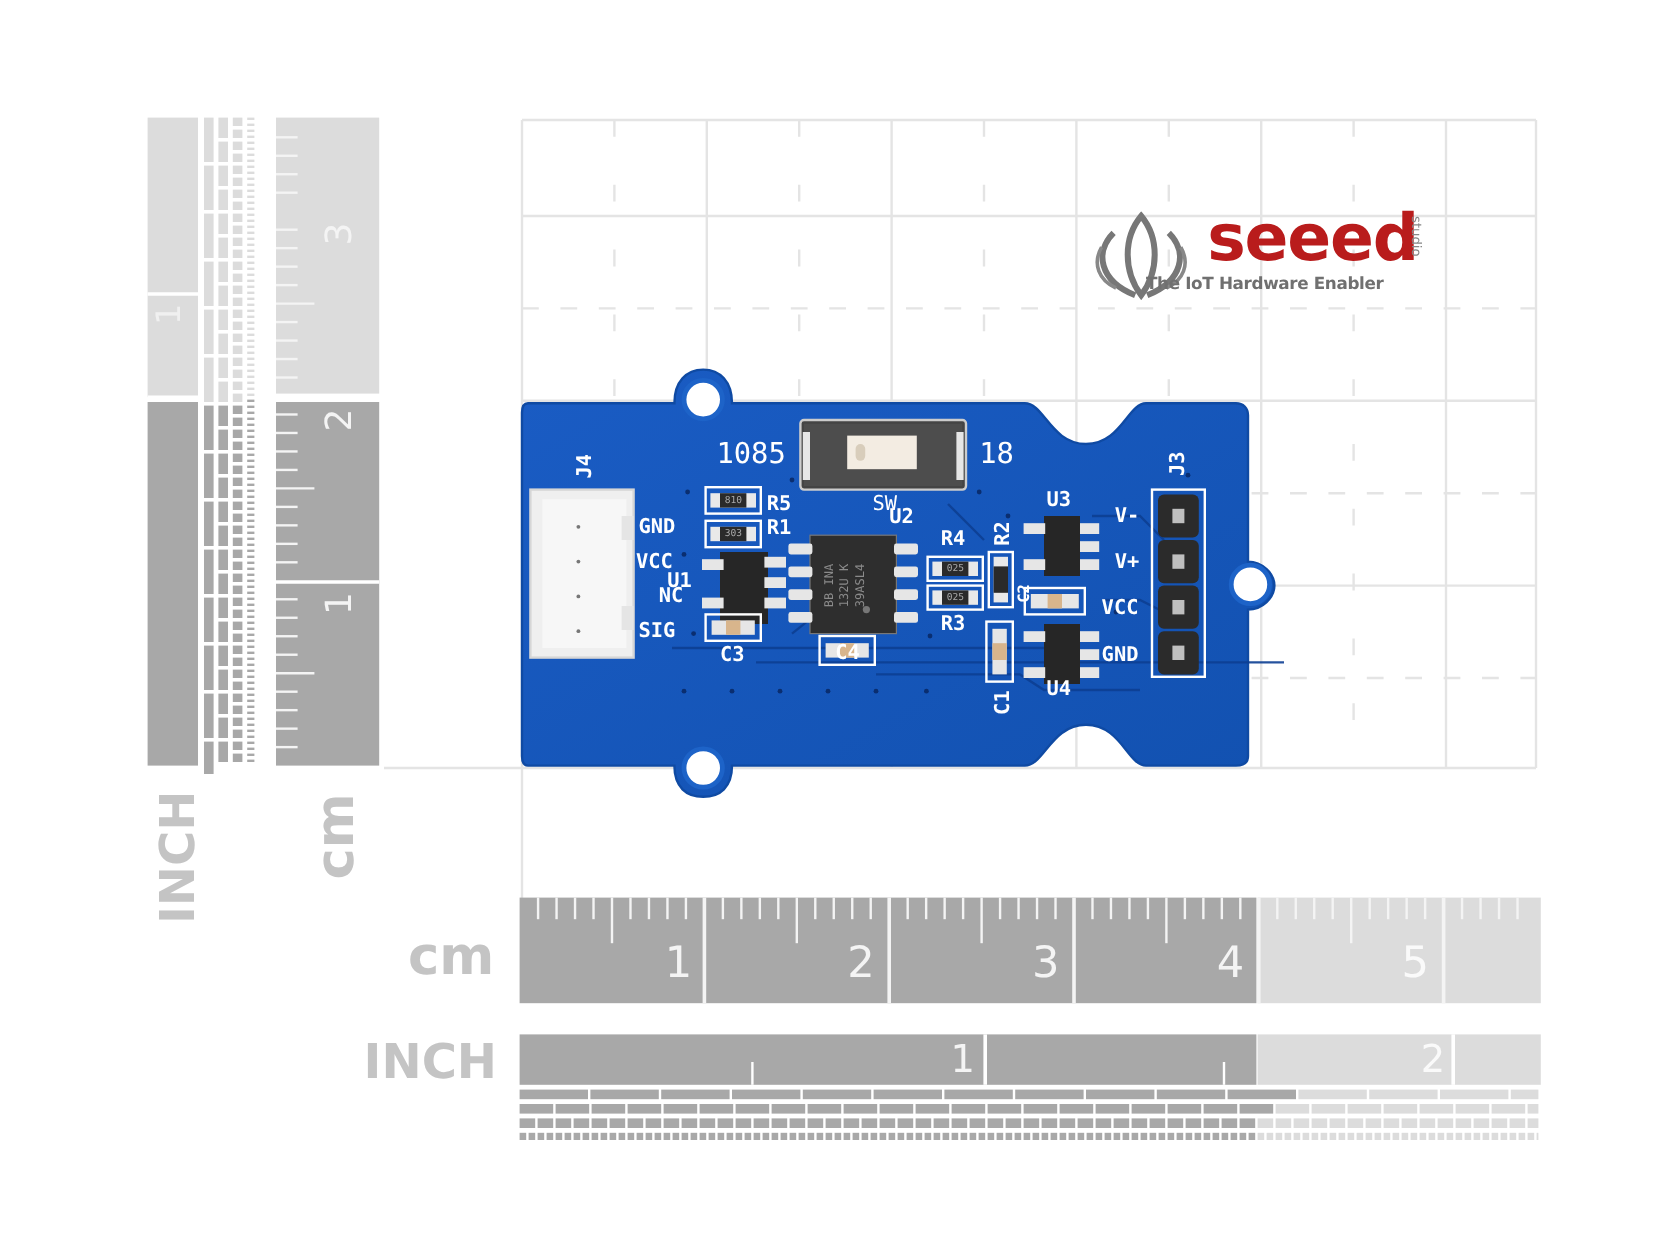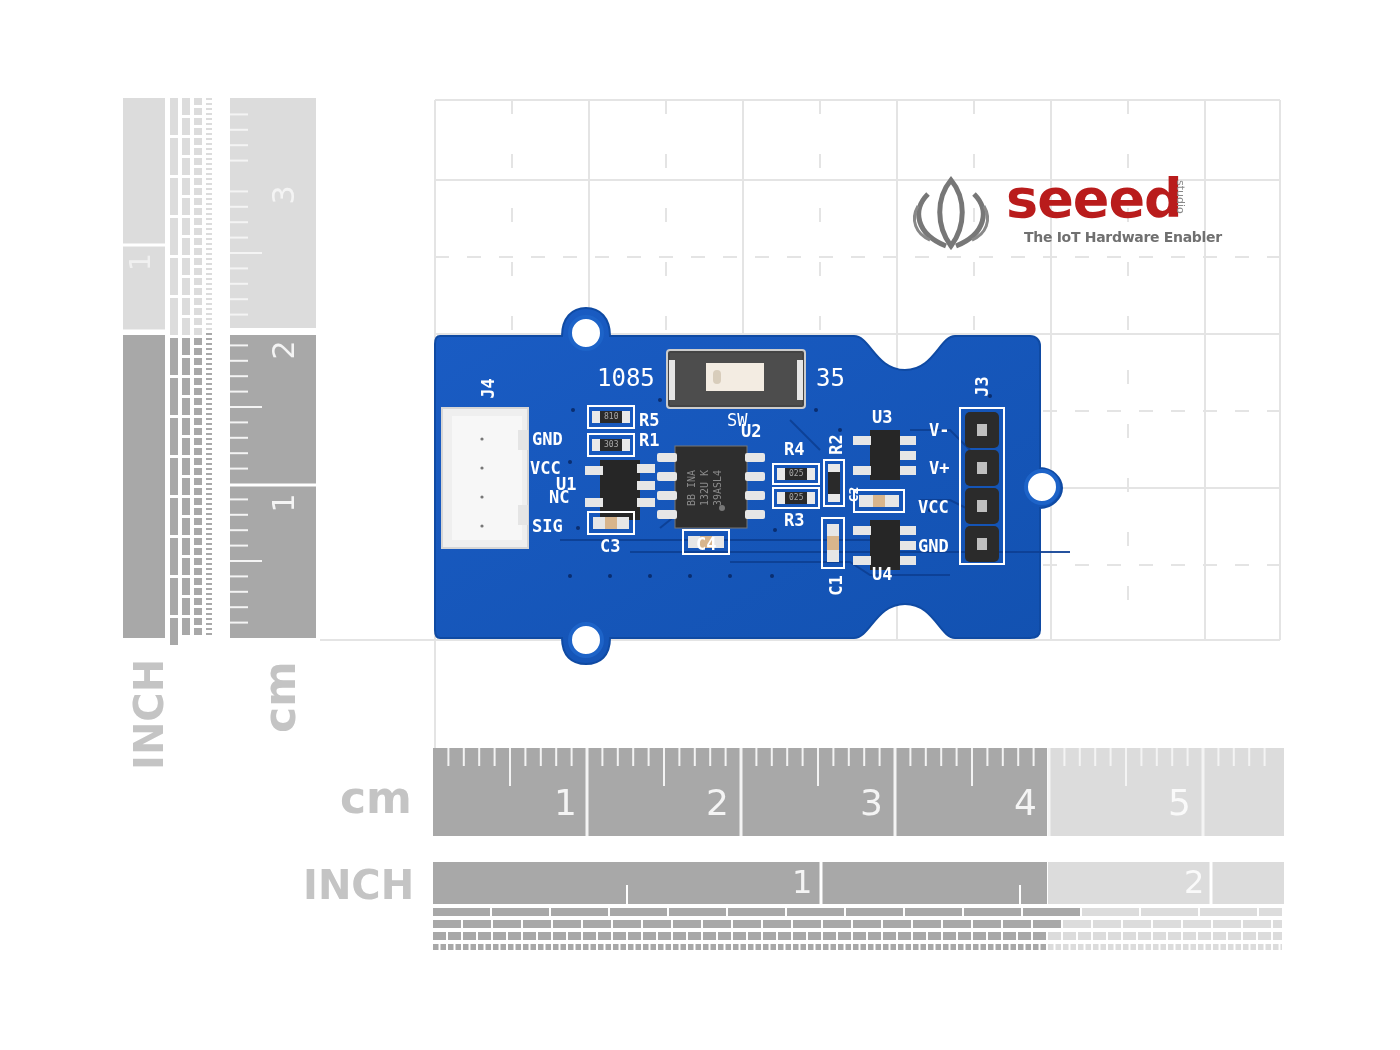--- a/index.html
+++ b/index.html
@@ -5,21 +5,21 @@
   html,body{margin:0;padding:0;background:#ffffff;}
   body{width:1400px;height:1050px;position:relative;overflow:hidden;font-family:"DejaVu Sans",sans-serif;}
   .abs{position:absolute;}
   
   #grid{position:absolute;left:0;top:0;width:1400px;height:1050px;}
   
   .vr-label{position:absolute;color:#c4c4c4;font-weight:bold;font-family:"DejaVu Sans",sans-serif;transform-origin:left top;white-space:nowrap;}
   .h-label{position:absolute;color:#c4c4c4;font-weight:bold;font-family:"DejaVu Sans",sans-serif;white-space:nowrap;}
   .ruler-num{position:absolute;color:#f4f4f4;font-family:"DejaVu Sans",sans-serif;font-size:36px;line-height:1;}
   .logo-word{position:absolute;left:1006px;top:172px;font-size:54px;font-weight:bold;color:#b91c1c;letter-spacing:-1px;font-family:"DejaVu Sans",sans-serif;line-height:1;}
-  .logo-tag{position:absolute;left:1024px;top:229px;font-size:14px;font-weight:bold;color:#707070;font-family:"DejaVu Sans",sans-serif;letter-spacing:-0.3px;}
+  .logo-tag{position:absolute;left:955px;top:229px;font-size:14px;font-weight:bold;color:#707070;font-family:"DejaVu Sans",sans-serif;letter-spacing:-0.3px;}
   .logo-studio{position:absolute;left:1187px;top:180px;font-size:11px;color:#888;font-family:"DejaVu Sans",sans-serif;transform:rotate(90deg);transform-origin:left top;}
   
   .silk{position:absolute;color:#ffffff;font-family:"DejaVu Sans Mono",monospace;font-weight:bold;line-height:1;white-space:nowrap;}
   .silk.big{font-size:24px;font-weight:normal;}
   .silk.med{font-size:17px;}
   .silk.rot{transform:rotate(-90deg);transform-origin:center center;}
   .chip-text{position:absolute;color:#8b8b8b;font-family:"DejaVu Sans Mono",monospace;font-size:10px;line-height:1.15;transform:rotate(-90deg);transform-origin:left top;white-space:pre;}
 </style>
 </head>
 <body>
@@ -791,21 +791,21 @@
 </svg>
 
 <div class="silk med rot" style="left:478px;top:380px;">J4</div>
 <div class="silk med" style="left:532px;top:431px;">GND</div>
 <div class="silk med" style="left:530px;top:460px;">VCC</div>
 <div class="silk med" style="left:530px;top:489px;margin-left:19px;">NC</div>
 <div class="silk med" style="left:532px;top:518px;">SIG</div>
 <div class="silk med" style="left:556px;top:476px;">U1</div>
 
 <div class="silk big" style="left:597px;top:366px;">1085</div>
-<div class="silk big" style="left:816px;top:366px;">35</div>
+<div class="silk big" style="left:816px;top:366px;">18</div>
 <div class="silk med" style="left:727px;top:412px;font-weight:normal;">SW</div>
 <div class="silk med" style="left:697px;top:423px;margin-left:44px;">U2</div>
 
 <div class="silk med" style="left:639px;top:412px;">R5</div>
 <div class="silk med" style="left:639px;top:432px;">R1</div>
 <div class="silk med" style="left:600px;top:538px;text-align:right;">C3</div>
 <div class="silk med" style="left:696px;top:536px;">C4</div>
 <div class="silk med" style="left:784px;top:441px;">R4</div>
 <div class="silk med" style="left:784px;top:512px;">R3</div>
 <div class="silk med rot" style="left:826px;top:436px;">R2</div>

